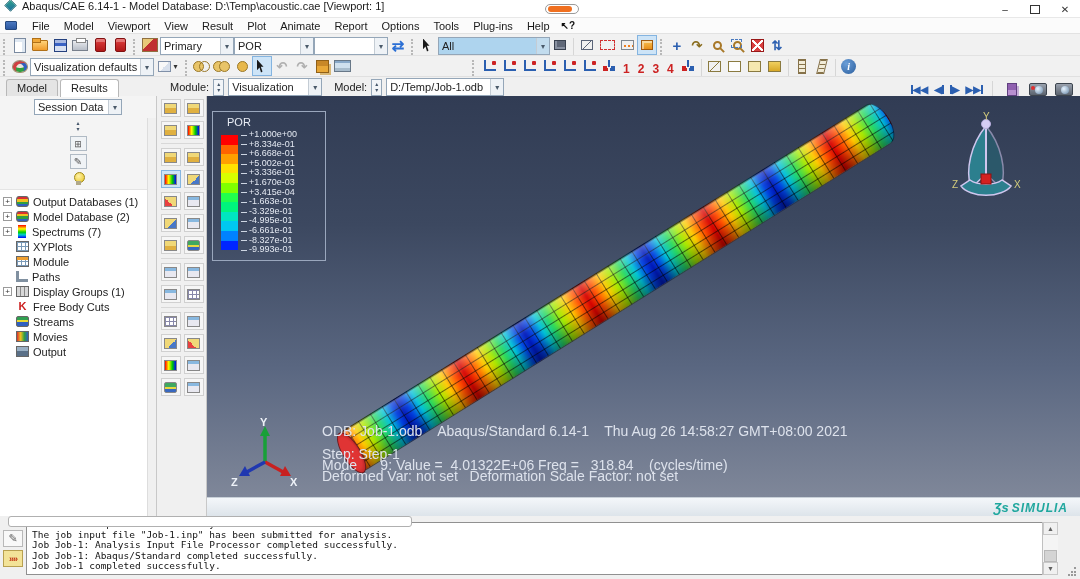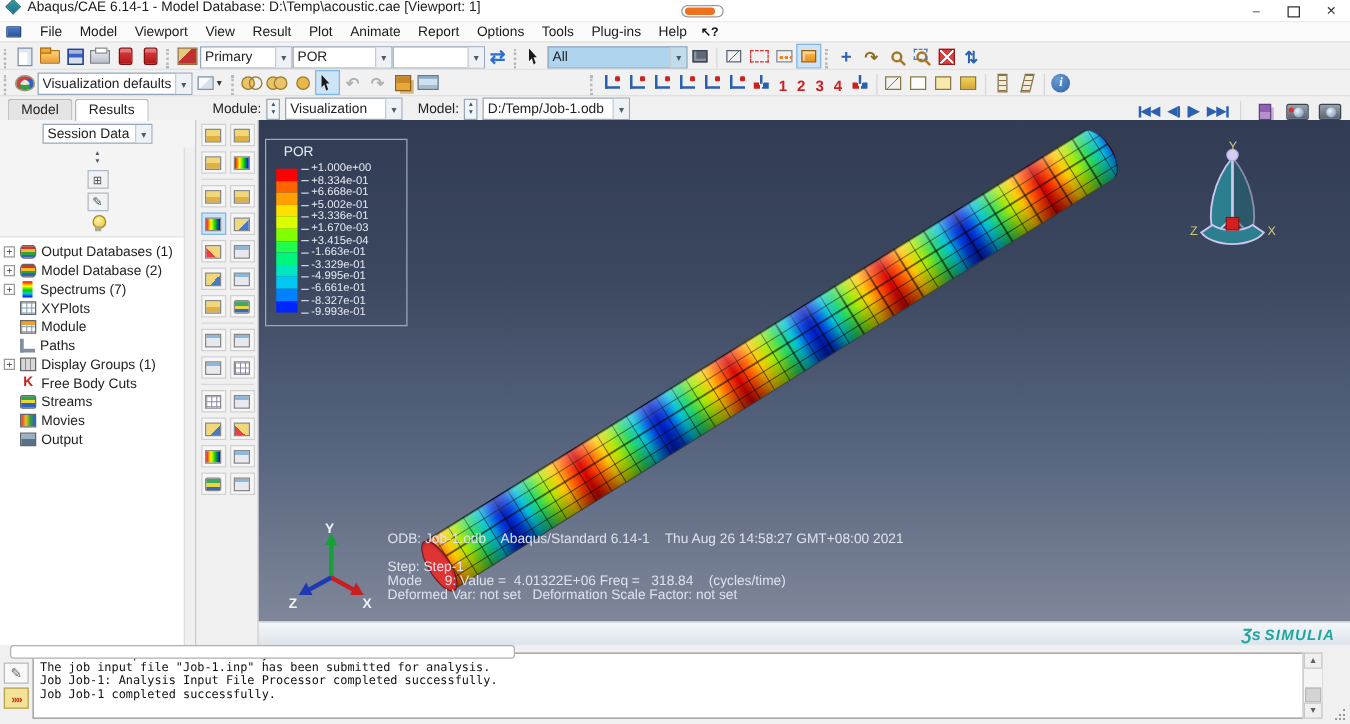--- a/index.html
+++ b/index.html
@@ -184,21 +184,21 @@
 
   .model { position:absolute; left:410px; top:191px; width:640px; height:46px; margin-left:-320px; margin-top:-23px; transform:rotate(-31.9deg); border-radius:12px/23px; z-index:1; border:1px solid rgba(10,10,20,.55);
     background:
       linear-gradient(180deg, rgba(255,255,255,.30), rgba(255,255,255,.05) 30%, rgba(0,0,0,0) 52%, rgba(0,0,0,.38) 100%),
       repeating-linear-gradient(90deg, rgba(0,0,0,.55) 0 1px, transparent 1px 14px),
       repeating-linear-gradient(180deg, rgba(0,0,0,.55) 0 1px, transparent 1px 9px),
       repeating-linear-gradient(90deg,#d40000 0px,#ff5000 10px,#ffc800 21px,#a8e800 32px,#28d860 44px,#00c0d8 55px,#0040e0 65px,#0018b8 72px,#0040e0 79px,#00c0d8 89px,#28d860 100px,#a8e800 112px,#ffc800 123px,#ff5000 134px,#d40000 144px);
   }
   .model::before { content:""; position:absolute; left:-3px; top:-1px; width:16px; height:102%; border-radius:50%; background:radial-gradient(ellipse at 42% 50%, #e03434 55%, #8e1414 100%); border:1px solid rgba(10,10,20,.5); }
 
-  .state { position:absolute; left:103px; top:330px; z-index:5; color:#dde2ec; font-size:11px; }
+  .state { position:absolute; left:115px; top:330px; z-index:5; color:#dde2ec; font-size:14px; }
   .state div { white-space:pre; line-height:11px; }
   .state .l1 { margin-bottom:12px; }
 
   .triad { position:absolute; left:20px; top:320px; z-index:3; }
   .triad text { fill:#eef2f8; font-size:11px; font-weight:bold; font-family:"Liberation Sans",sans-serif; }
 
   .brandstrip { position:absolute; left:207px; top:401px; width:873px; height:19px; background:linear-gradient(180deg,#f4f7fa,#dde4ea); border-top:1px solid #c8d0d8; }
   .brand { position:absolute; right:12px; top:2px; color:#1fa79e; font-size:12px; display:flex; align-items:center; gap:3px; }
   .brand .ds { font-style:italic; font-weight:bold; font-size:13px; }
   .brand .name { font-weight:bold; letter-spacing:1px; font-style:italic; }
@@ -759,20 +759,21 @@
   </div>
 
   <div class="bottom">
     <div class="prompt"></div>
     <div class="msg-btn note"></div>
     <div class="msg-btn kcl"></div>
     <div class="msg-box">
       <div>Job Job-1 completed successfully.</div>
       <div>The job input file "Job-1.inp" has been submitted for analysis.</div>
       <div>Job Job-1: Analysis Input File Processor completed successfully.</div>
+      <div>Job Job-1: Abaqus/Standard completed successfully.</div>
       <div>Job Job-1 completed successfully.</div>
     </div>
     <div class="msg-scroll">
       <div class="sc-btn up"></div>
       <div class="sc-thumb"></div>
       <div class="sc-btn down"></div>
     </div>
     <div class="resize-grip"></div>
   </div>
 

